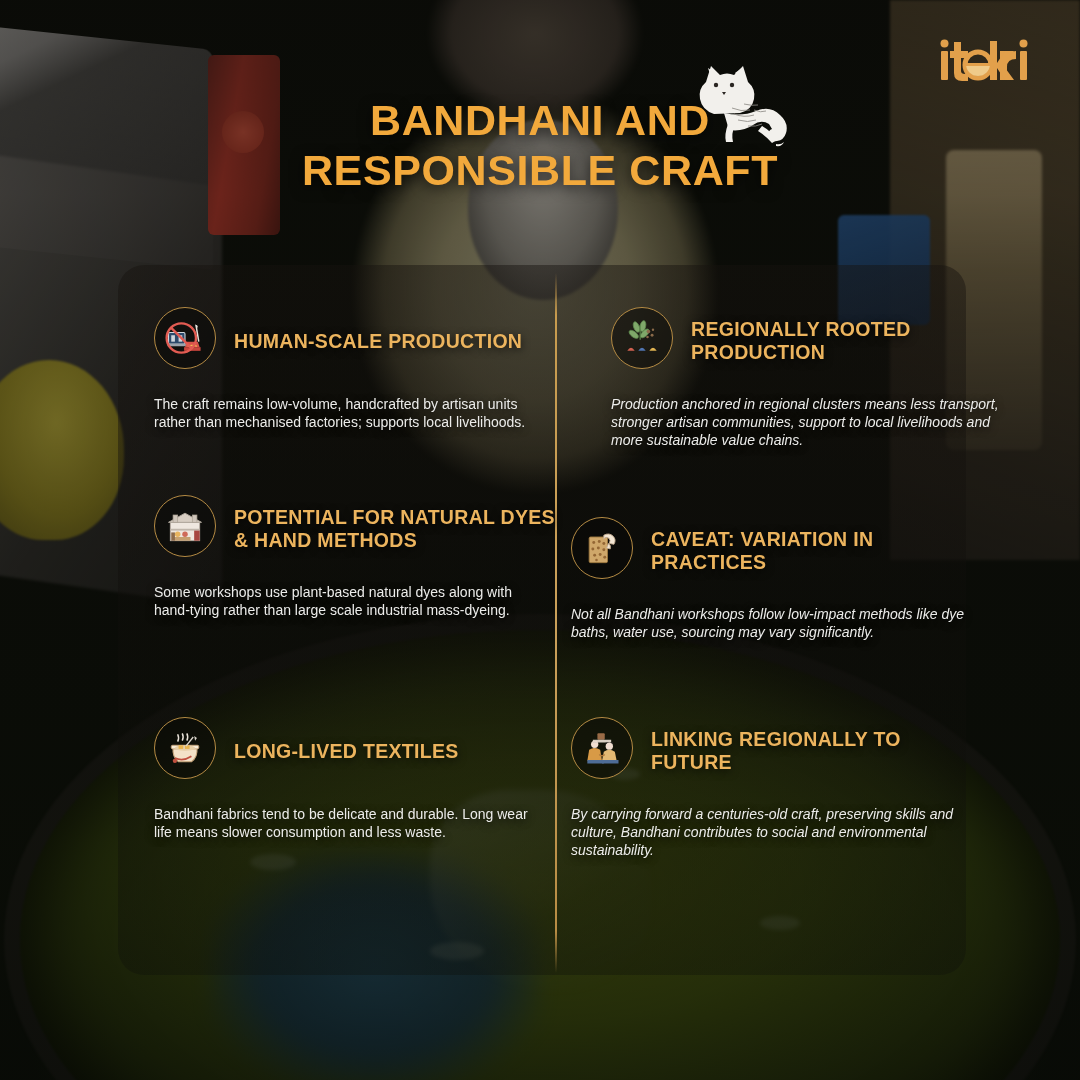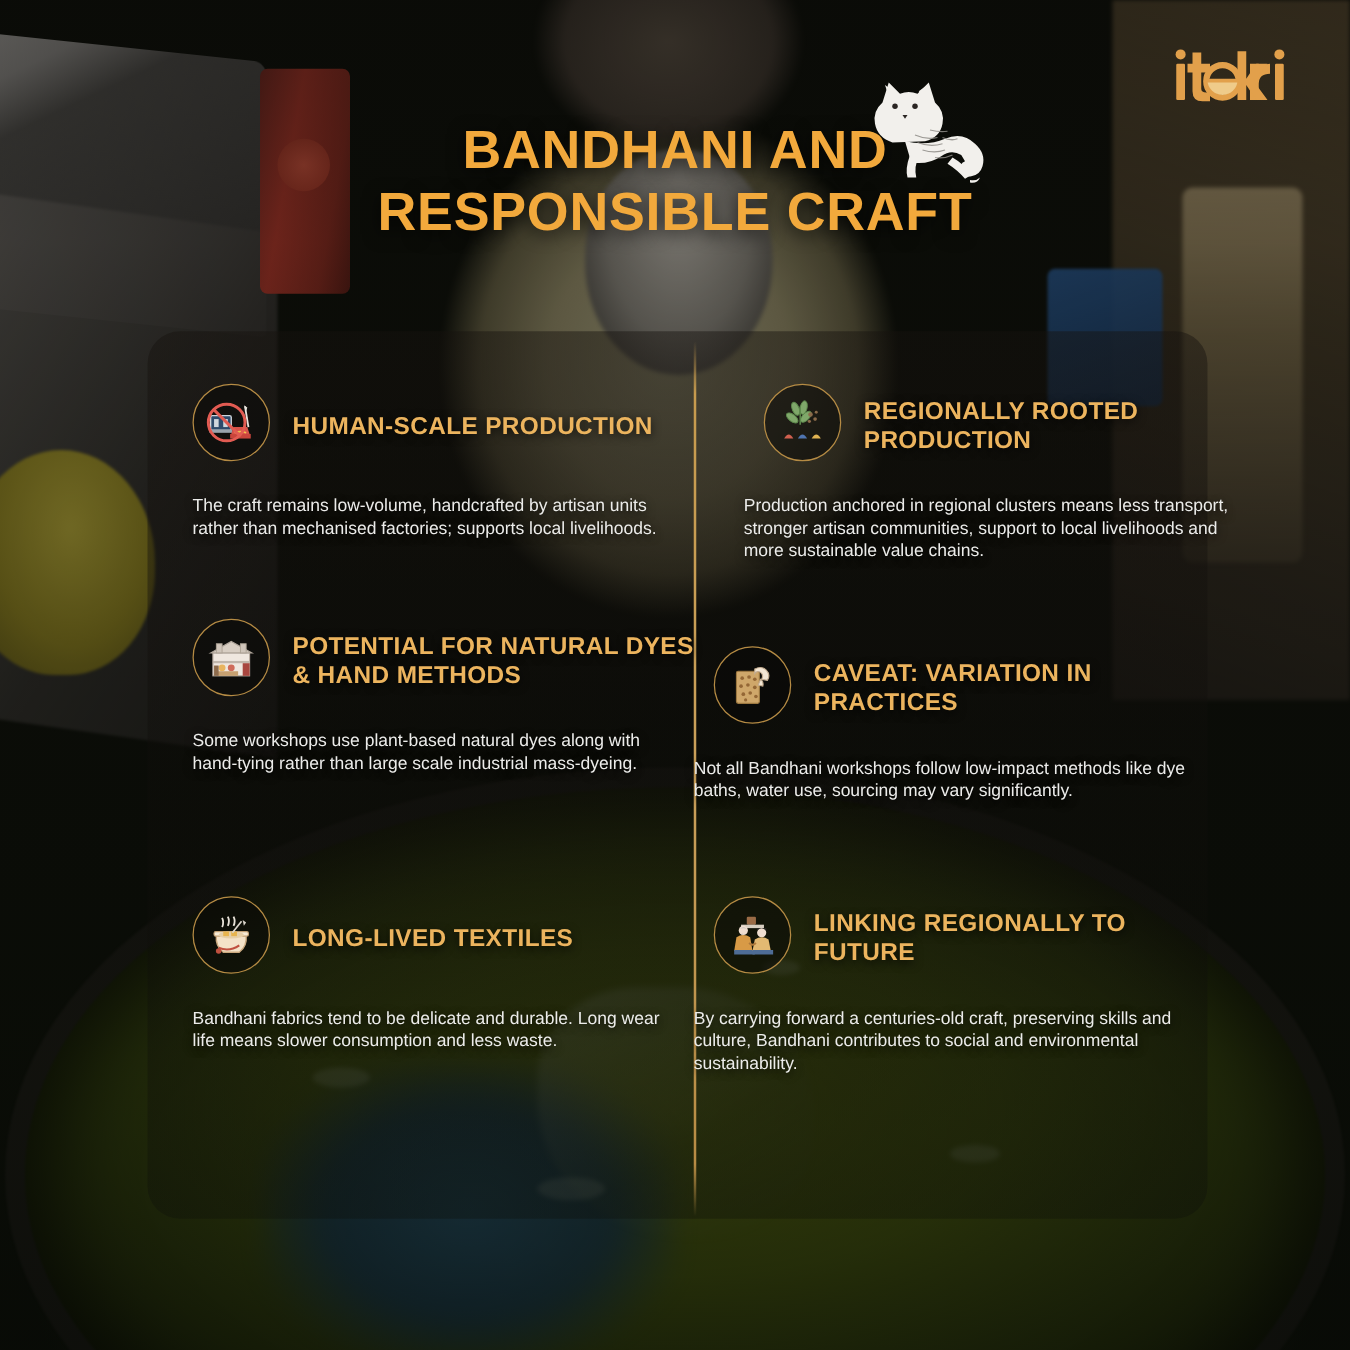--- a/index.html
+++ b/index.html
@@ -169,21 +169,21 @@
     text-shadow:0 2px 8px rgba(0,0,0,.75);
   }
   .item-body{
     margin-top:26px;
     color:#ECECEA;
     font-size:14px;
     line-height:1.30;
     text-shadow:0 2px 8px rgba(0,0,0,.8);
   }
   .col.left  .item-body{ margin-left:36px; width:392px; }
-  .col.right .item-body{ width:400px; }
+  .col.right .item-body{ margin-left:16px; width:400px;font-style:italic; }
   .col.left  .item-head{ margin-left:36px; }
   .col.right .item-head{ margin-left:16px; }
 </style>
 </head>
 <body>
 
 <div id="bg">
   <div class="bg-base"></div>
   <div class="bg-wallR"></div>
   <div class="bg-tool"></div>

